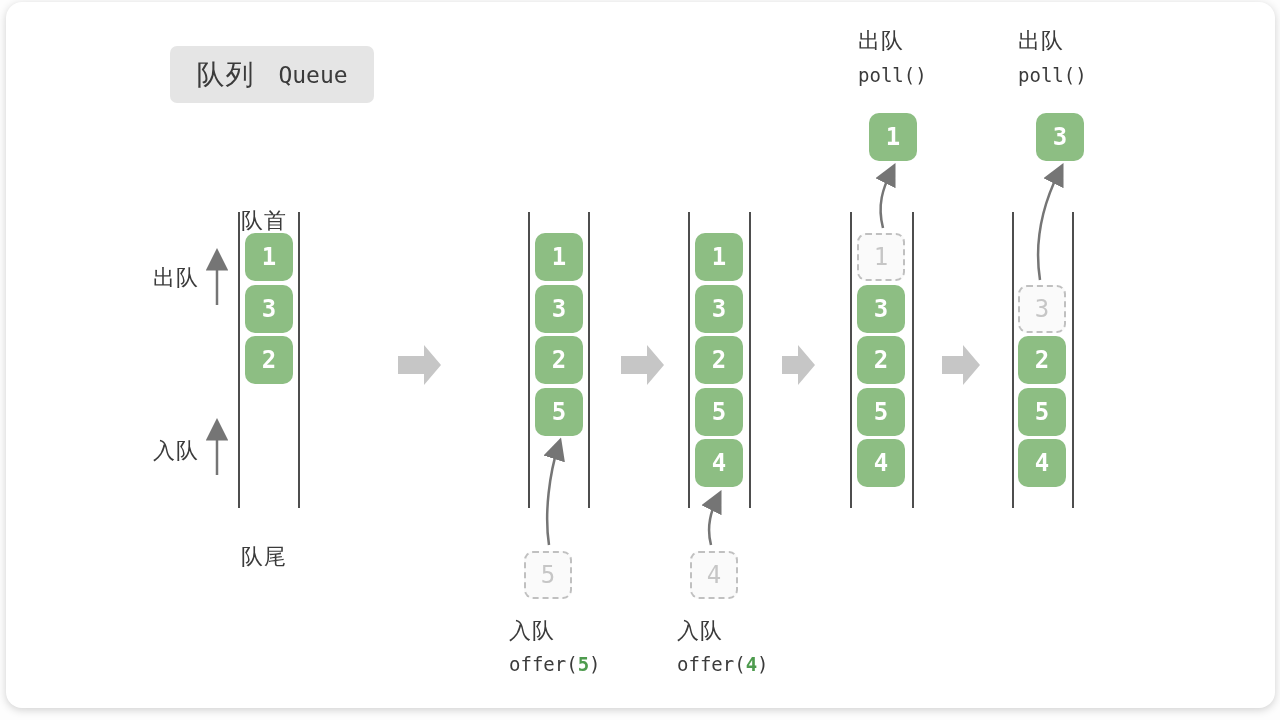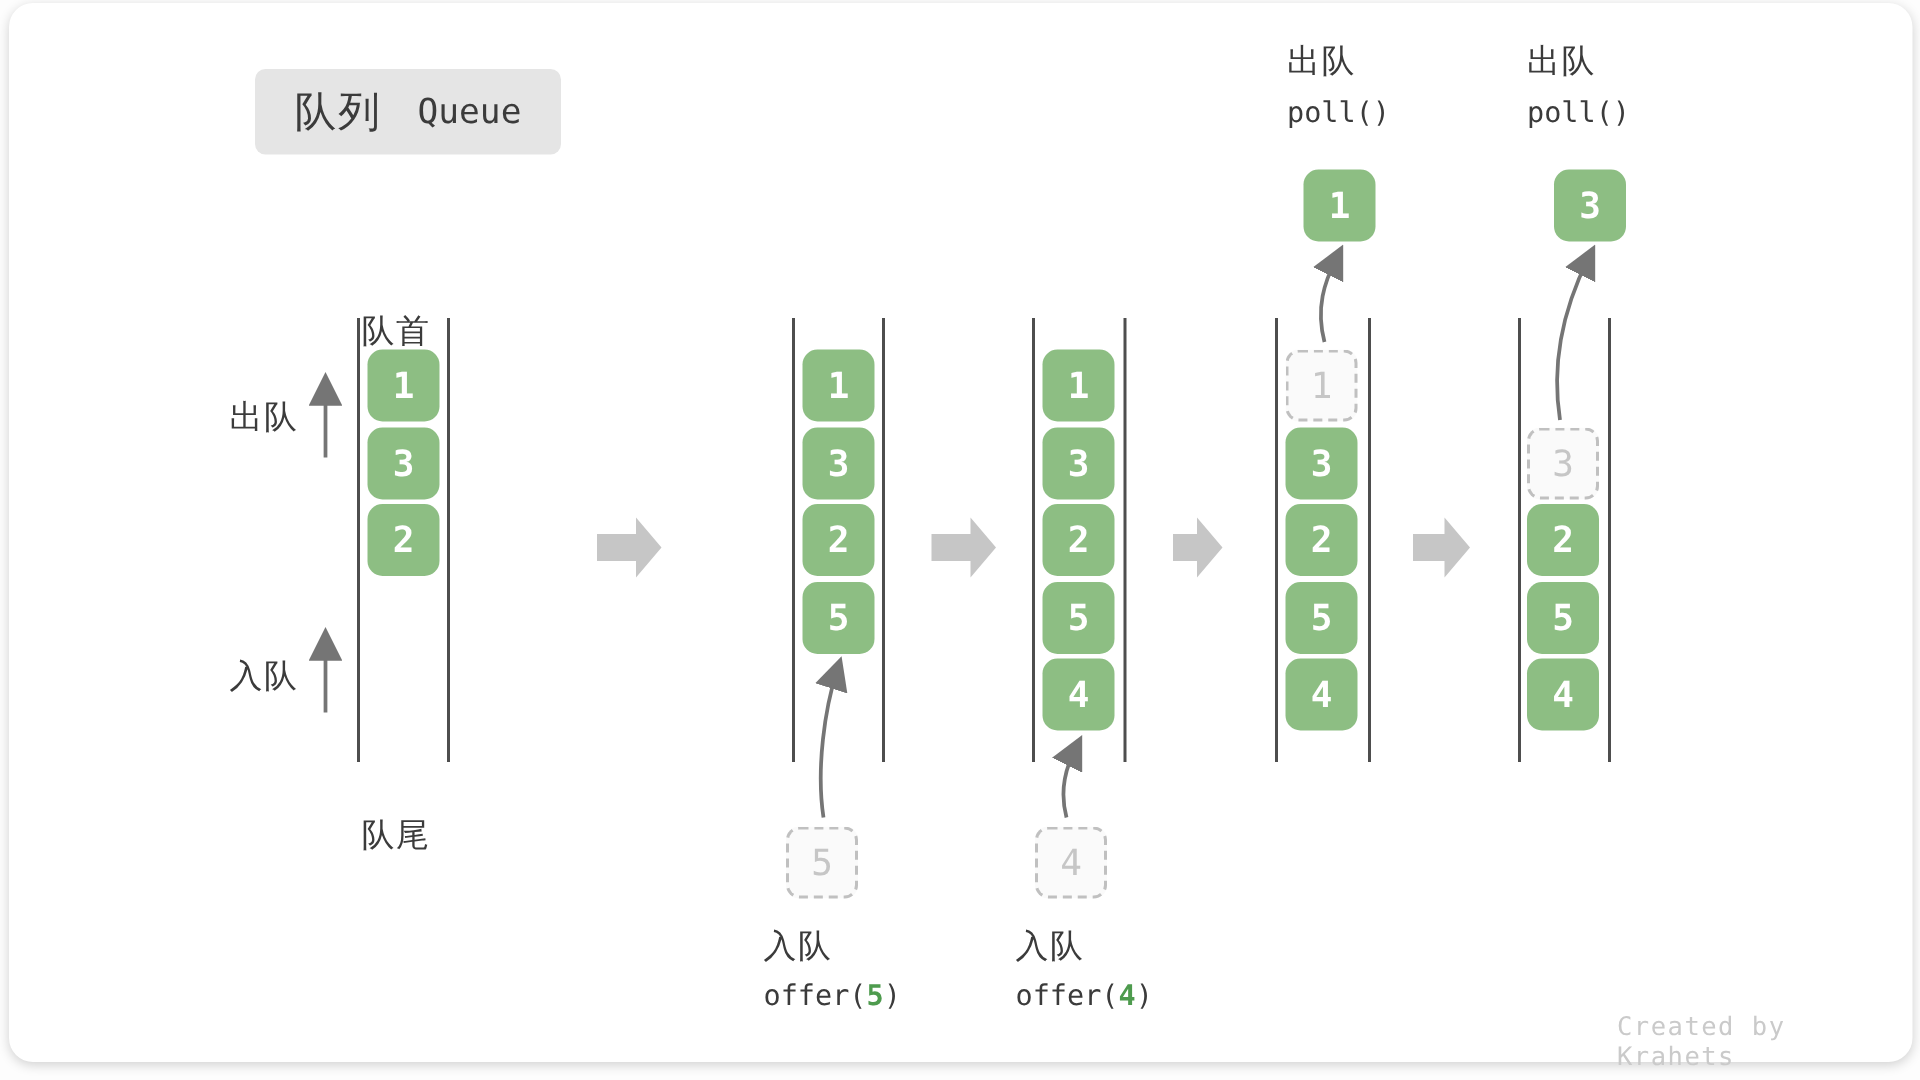--- a/index.html
+++ b/index.html
@@ -127,14 +127,13 @@
     <polygon class="block-arrow" points="782,356 798,356 798,345 815,365 798,385 798,374 782,374"></polygon>
     <polygon class="block-arrow" points="942,356 963,356 963,345 980,365 963,385 963,374 942,374"></polygon>
 
     <path class="thin-arrow" d="M549,545 C544,512 550,472 558,447" marker-end="url(#ah)"></path>
     <path class="thin-arrow" d="M711,545 C706,526 711,511 717,499" marker-end="url(#ah)"></path>
 
     <path class="thin-arrow" d="M883,228 C877,205 883,188 891,172" marker-end="url(#ah)"></path>
     <path class="thin-arrow" d="M1040,280 C1033,235 1046,198 1059,172" marker-end="url(#ah)"></path>
   </svg>
 
-  <div class="watermark">Created by Krahets</div>
 </div>
 
 </body></html>

